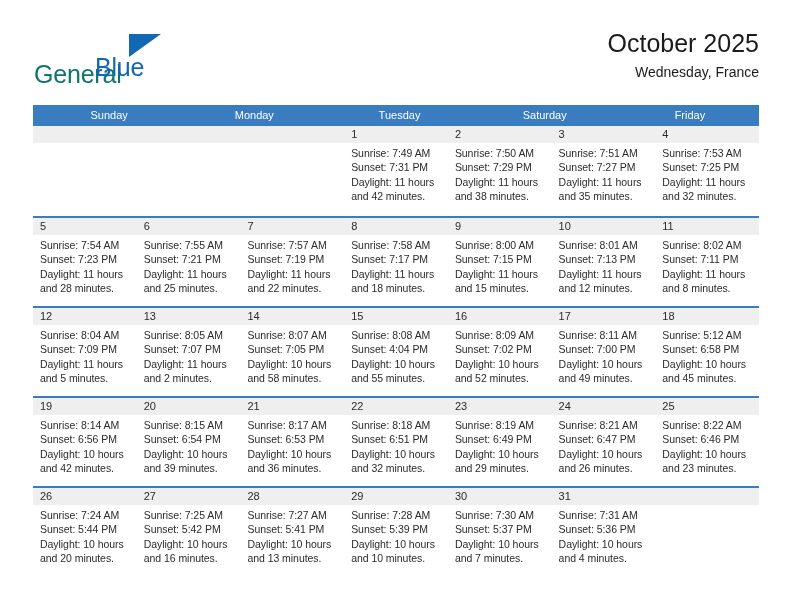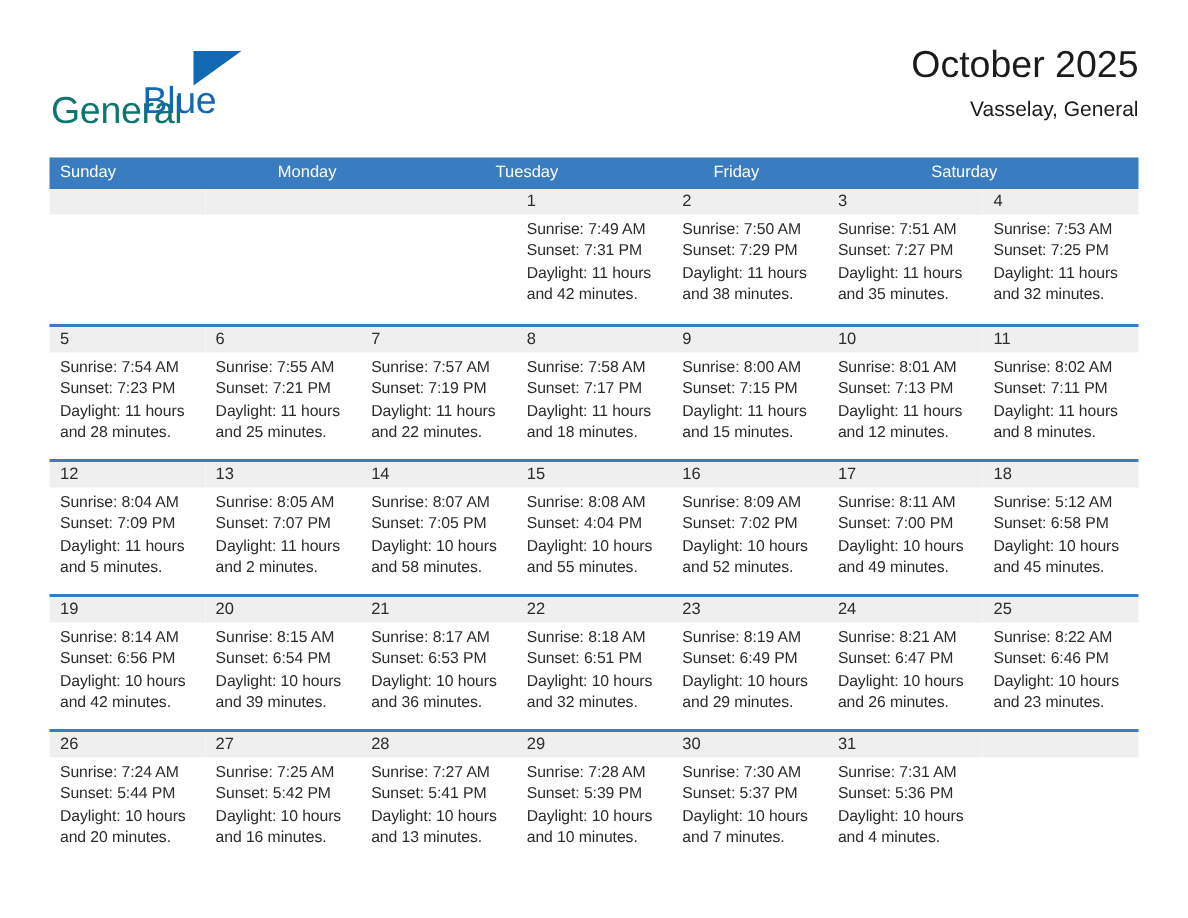--- a/index.html
+++ b/index.html
@@ -94,20 +94,21 @@
   .calendar {
     position: absolute;
     left: 33px;
     top: 105px;
     width: 726px;
   }
   .weekday-row {
     display: flex;
     background: #3a7cc0;
     height: 21px;
+    text-align: center;
   }
   .weekday {
     flex: 1 1 0;
     min-width: 0;
     color: #ffffff;
     font-size: 11px;
     line-height: 21px;
     padding-left: 7px;
     box-sizing: border-box;
     white-space: nowrap;
@@ -165,32 +166,32 @@
   <div class="topbar">
 
     <div class="brand">
       <span class="brand-general">General</span>
       <span class="brand-triangle"></span>
       <span class="brand-blue">Blue</span>
     </div>
 
     <div class="titles">
       <div class="cal-title">October 2025</div>
-      <div class="cal-subtitle">Vasselay, General</div>
+      <div class="cal-subtitle">Wednesday, France</div>
     </div>
 
   </div>
 
   <div class="calendar">
     <div class="weekday-row" id="weekday-row">
         <div class="weekday">Sunday</div>
         <div class="weekday">Monday</div>
         <div class="weekday">Tuesday</div>
+        <div class="weekday">Saturday</div>
         <div class="weekday">Friday</div>
-        <div class="weekday">Saturday</div>
       </div>
     <div id="weeks-container">
         <div class="week-row first">
           <div class="day-cell empty">
             <div class="day-head">
               <span class="day-num"></span>
             </div>
           </div>
           <div class="day-cell empty">
             <div class="day-head">

